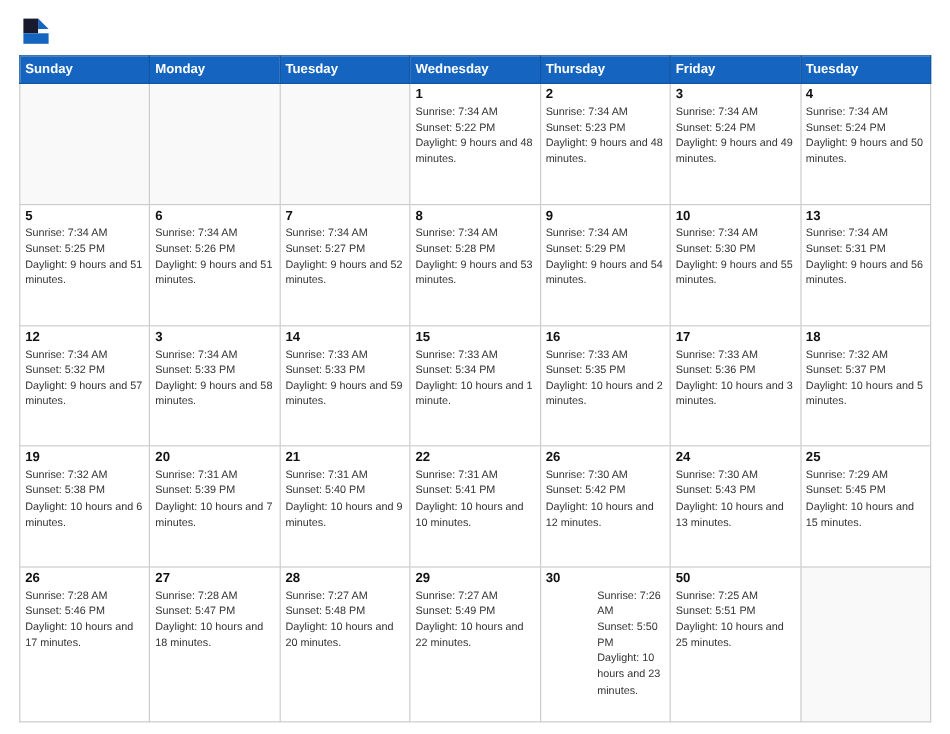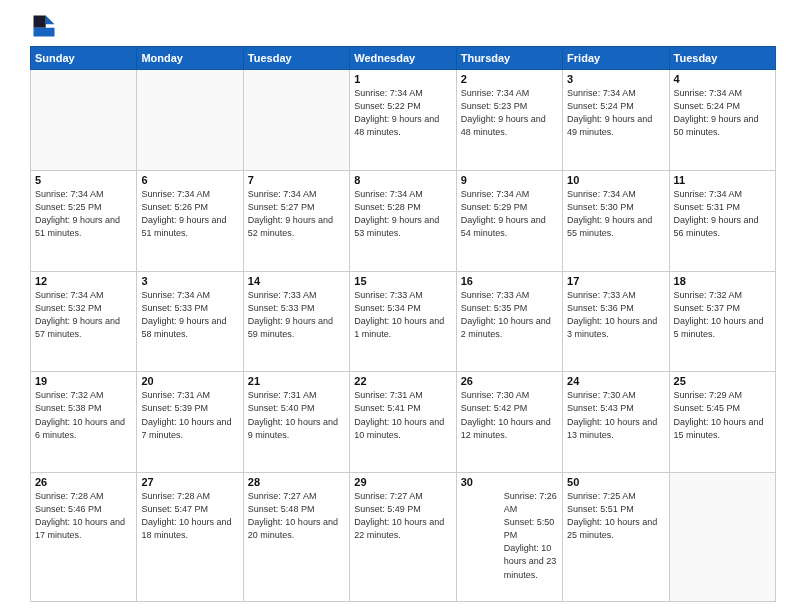--- a/index.html
+++ b/index.html
@@ -6,21 +6,21 @@
     body {
       font-family: Arial, Helvetica, sans-serif;
       background: #fff;
       width: 792px;
       height: 612px;
       overflow: hidden;
     }
     .page {
       width: 792px;
       height: 612px;
-      padding: 12px 16px 10px 30px;
+      padding: 12px 16px 10px 16px;
       display: flex;
       flex-direction: column;
     }
     .header {
       display: flex;
       align-items: flex-start;
       justify-content: space-between;
       margin-bottom: 6px;
     }
     .logo {
@@ -181,21 +181,21 @@
 Sunset: 5:29 PM
 Daylight: 9 hours and 54 minutes.</div>
           </td>
           <td>
             <div class="day-num">10</div>
             <div class="day-info" style="white-space: pre-line;">Sunrise: 7:34 AM
 Sunset: 5:30 PM
 Daylight: 9 hours and 55 minutes.</div>
           </td>
           <td>
-            <div class="day-num">11</div>
+            <div class="day-num">13</div>
             <div class="day-info" style="white-space: pre-line;">Sunrise: 7:34 AM
 Sunset: 5:31 PM
 Daylight: 9 hours and 56 minutes.</div>
           </td>
         </tr>
         <tr>
           <td>
             <div class="day-num">12</div>
             <div class="day-info" style="white-space: pre-line;">Sunrise: 7:34 AM
 Sunset: 5:32 PM

